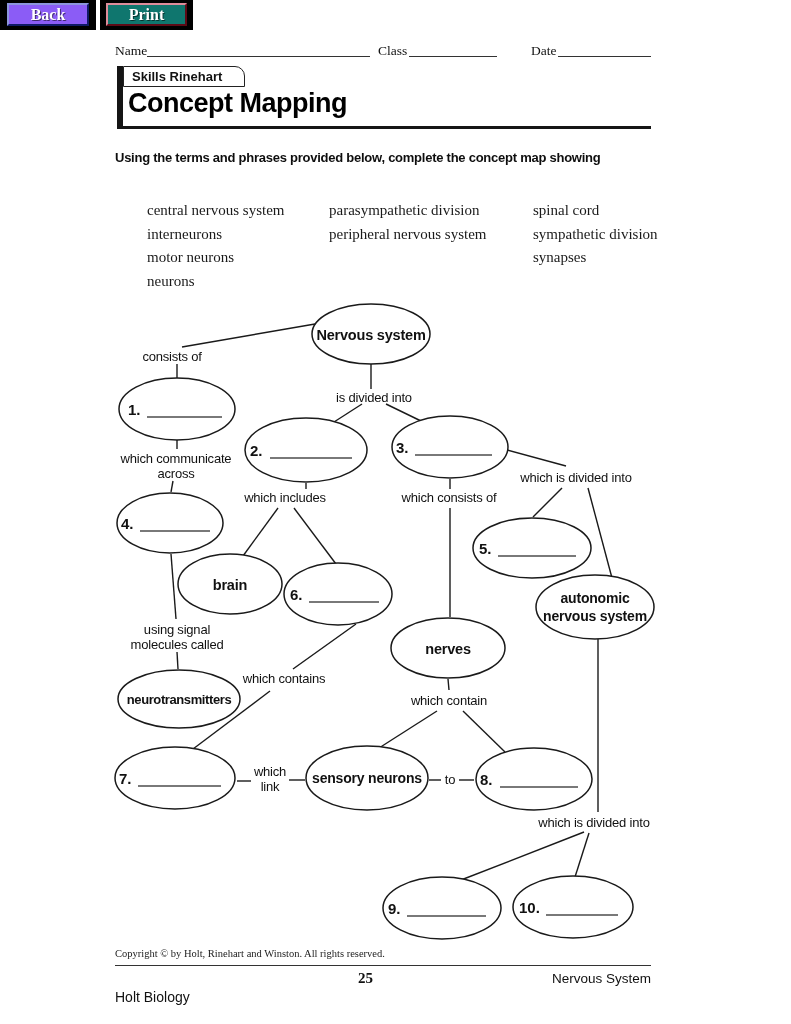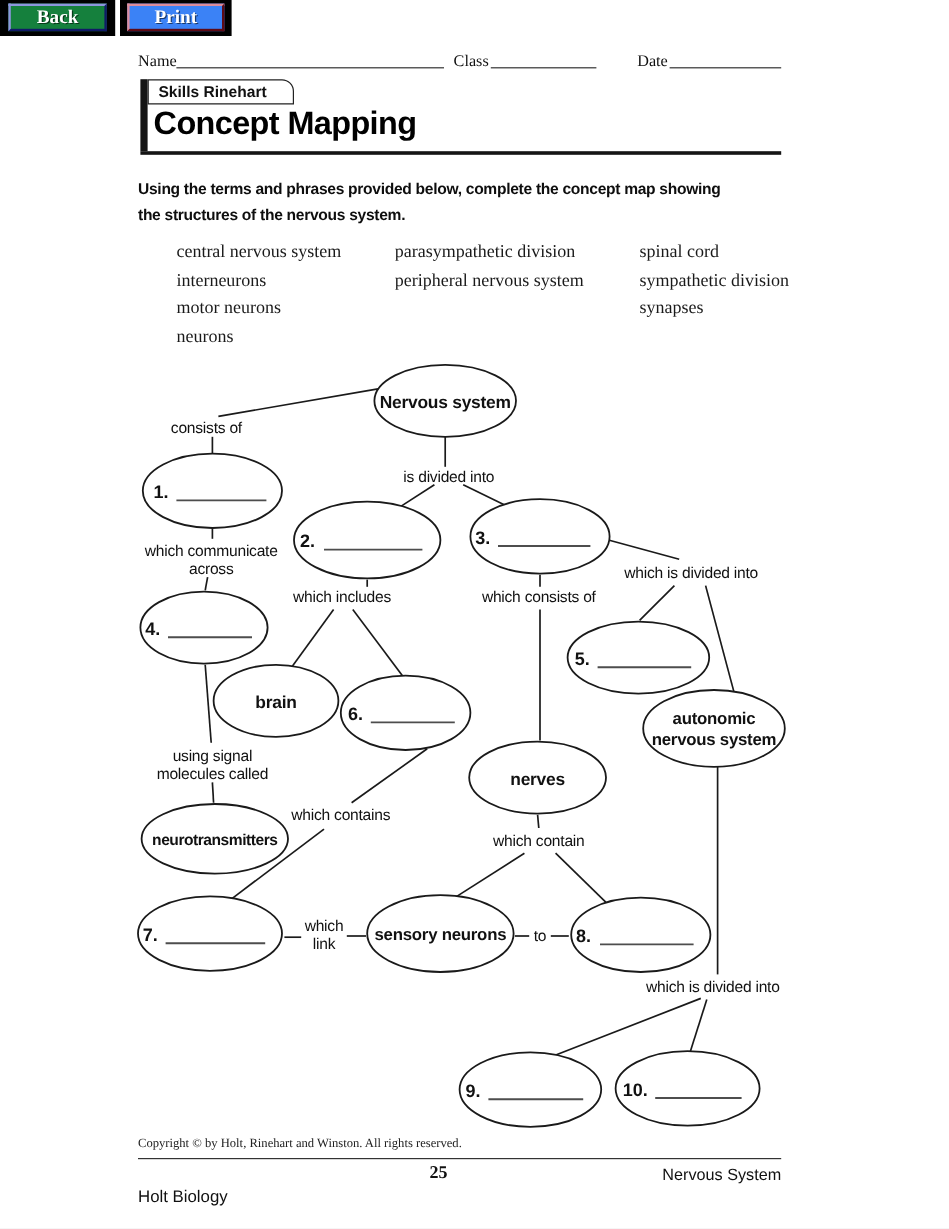--- a/index.html
+++ b/index.html
@@ -5,22 +5,22 @@
   html,body{margin:0;padding:0;background:#e8e8e8;}
   .page{position:relative;width:791px;height:1024px;background:#ffffff;overflow:hidden;
         font-family:"Liberation Sans",sans-serif;color:#111;}
   .abs{position:absolute;}
 
   
   .btn-frame{position:absolute;background:#000;}
   .nav-btn{position:absolute;color:#fff;font-family:"Liberation Serif",serif;font-weight:bold;
            font-size:16px;text-align:center;line-height:20px;cursor:pointer;
            text-shadow:1px 1px 0 rgba(0,0,0,.55);}
-  .btn-back{background:#15803d;border:2px solid;border-color:#8d96dd #101a66 #101a66 #8d96dd;}
-  .btn-print{background:#3b82f6;border:2px solid;border-color:#dd8d9b #5d0a16 #5d0a16 #dd8d9b;}
+  .btn-back{background:#8b5cf6;border:2px solid;border-color:#8d96dd #101a66 #101a66 #8d96dd;}
+  .btn-print{background:#0f766e;border:2px solid;border-color:#dd8d9b #5d0a16 #5d0a16 #dd8d9b;}
 
   
   .serif{font-family:"Liberation Serif",serif;}
   .fill-line{position:absolute;border-bottom:1px solid #333;height:1px;}
   .vbar{position:absolute;background:#151515;}
   .skills-box{position:absolute;border:1.5px solid #222;border-radius:0 10px 0 0;
               font-size:13px;font-weight:bold;line-height:19px;padding-left:8px;background:#fff;}
   .doc-title{position:absolute;font-size:27px;font-weight:bold;letter-spacing:-.5px;color:#000000;}
   .title-rule{position:absolute;background:#151515;}
 
@@ -68,21 +68,20 @@
   <span class="abs serif" style="left:531px;top:43px;font-size:13.5px;">Date</span>
   <div class="fill-line" style="left:558px;top:55px;width:93px;"></div>
 
   <div class="vbar" style="left:117px;top:66px;width:6px;height:60px;"></div>
   <div class="skills-box" style="left:123px;top:66px;width:112px;height:19px;">Skills Rinehart</div>
   <div class="doc-title" style="left:128px;top:88px;">Concept Mapping</div>
   <div class="title-rule" style="left:117px;top:126px;width:534px;height:2.5px;"></div>
 
   <div class="instructions" style="left:115px;top:148px;">
     <div>Using the terms and phrases provided below, complete the concept map showing</div>
-    <div>the structures of the nervous system.</div>
   </div>
 
   <div class="wb-col" style="left:131px;top:199px;">
     <div>central nervous system</div>
     <div>interneurons</div>
     <div>motor neurons</div>
     <div>neurons</div>
   </div>
   <div class="wb-col" style="left:313px;top:199px;">
     <div>parasympathetic division</div>

